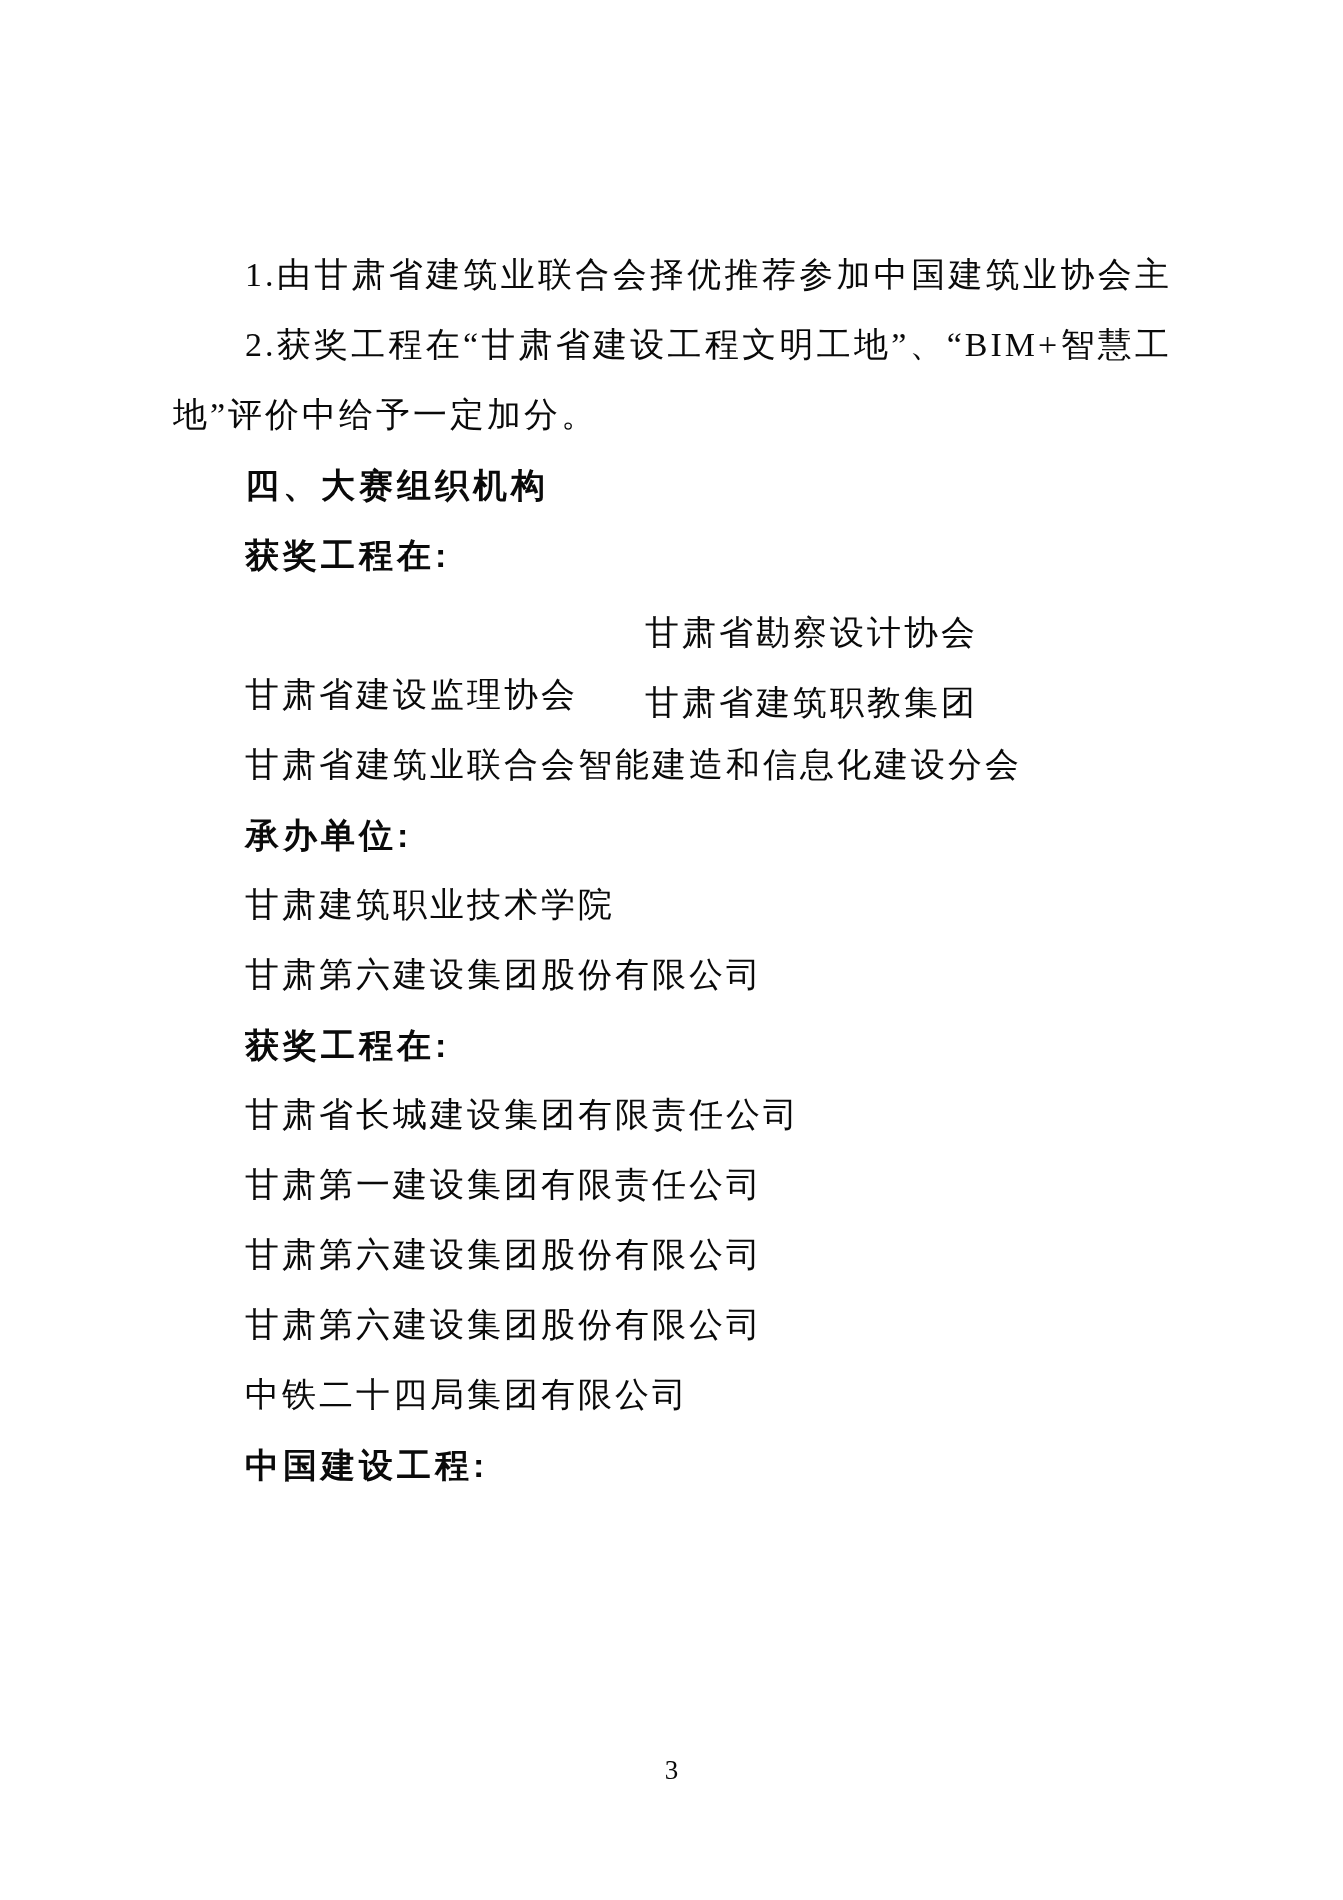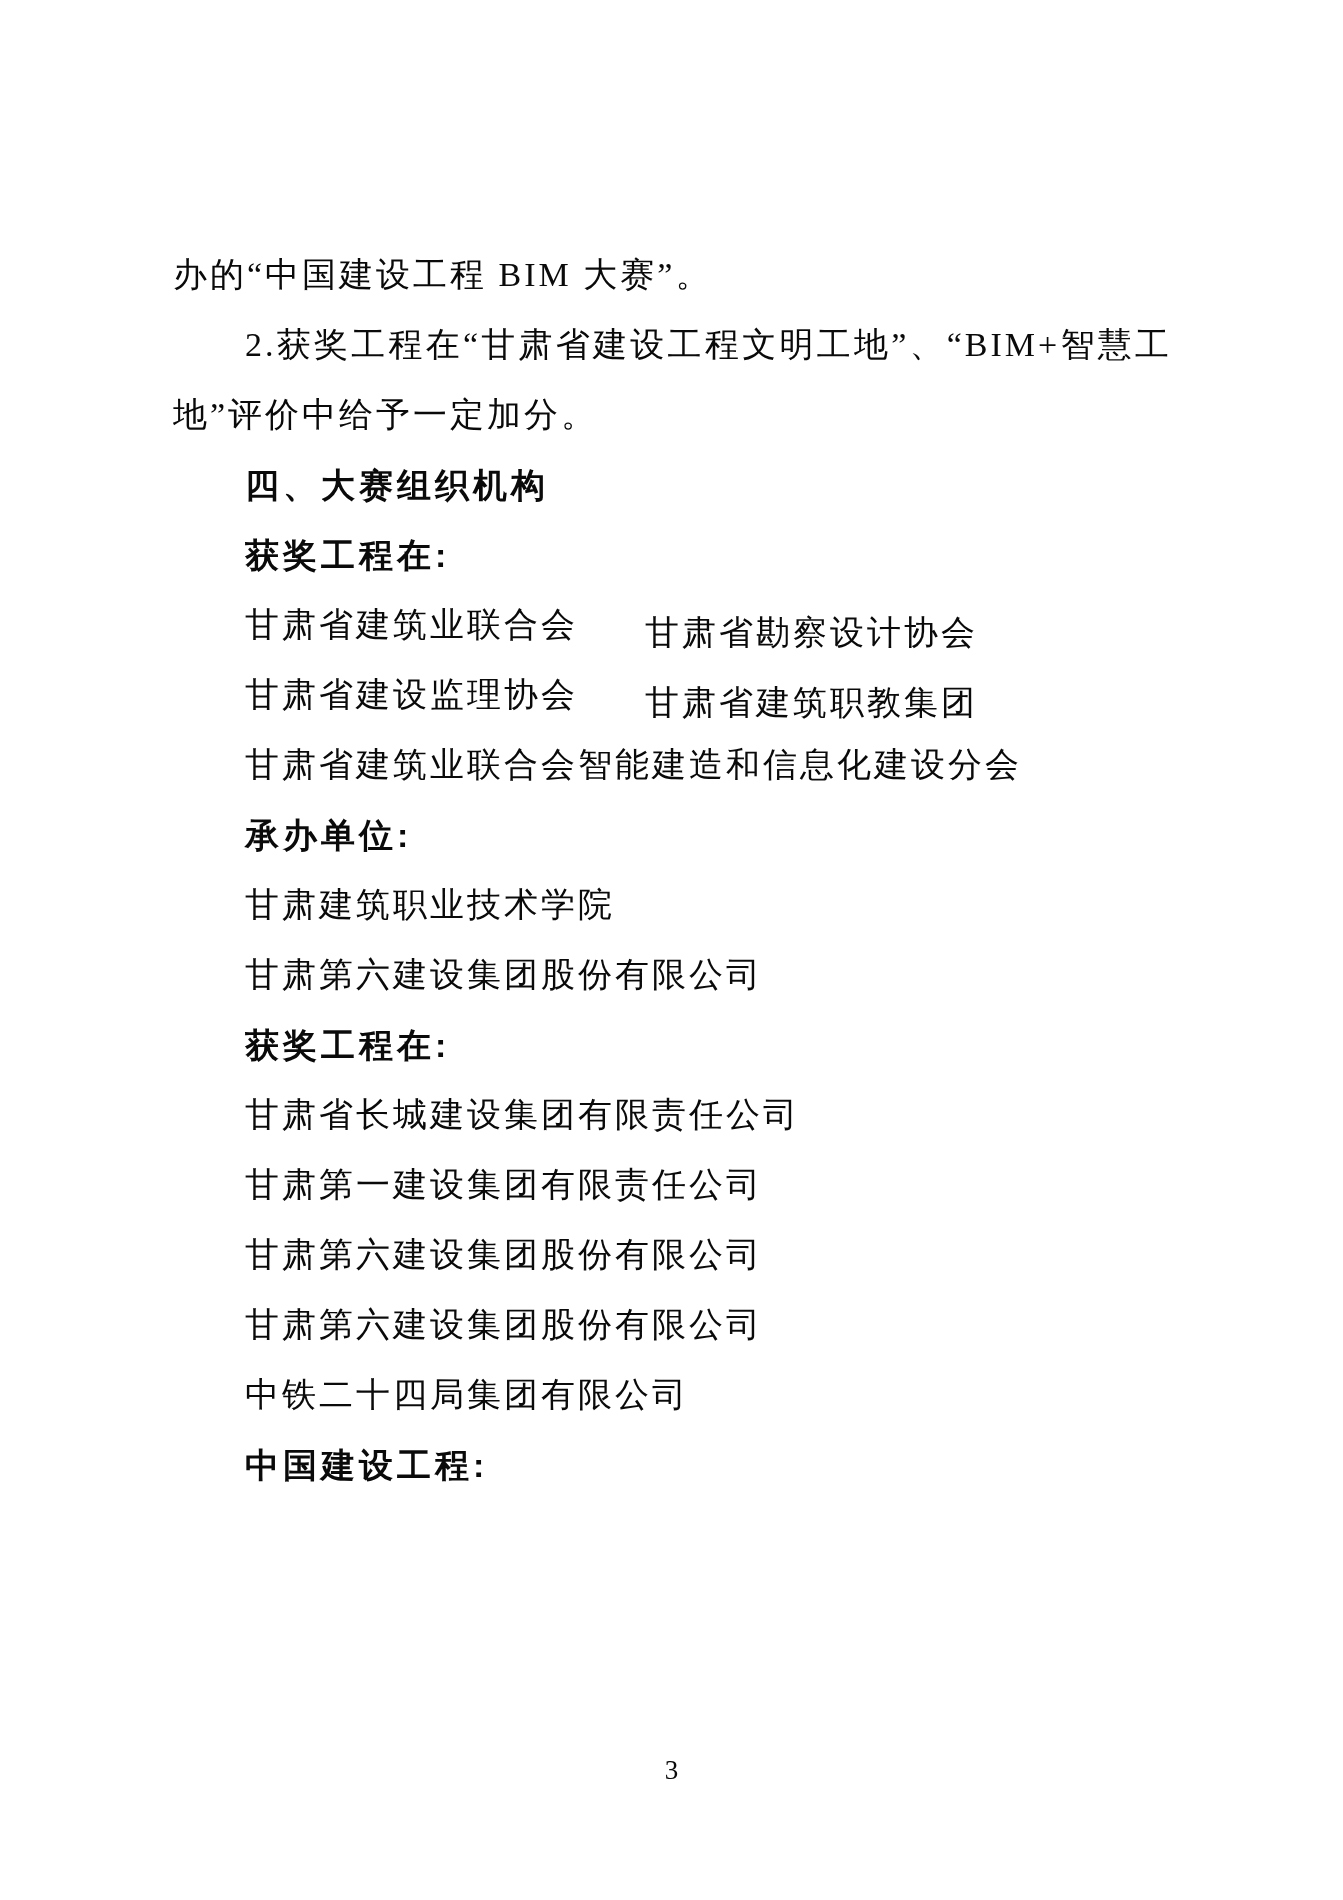--- a/index.html
+++ b/index.html
@@ -50,31 +50,30 @@
     line-height: 40px;
     color: #0a0a0a;
   }
 </style>
 </head>
 <body>
 
 <div class="page">
   <div class="content">
 
-    <div class="line">办的“中国建设工程 BIM 大赛”。</div>
+    <div class="line justify">1.由甘肃省建筑业联合会择优推荐参加中国建筑业协会主</div>
 
     <div class="line justify">2.获奖工程在“甘肃省建设工程文明工地”、“BIM+智慧工</div>
     <div class="line">地”评价中给予一定加分。</div>
 
     <div class="line indent heading">四、大赛组织机构</div>
 
     <div class="line indent heading">获奖工程在:</div>
 
     <div class="line indent">
-      <span>甘肃省建筑业联合会</span>
       <span class="col2">甘肃省勘察设计协会</span>
     </div>
     <div class="line indent">
       <span>甘肃省建设监理协会</span>
       <span class="col2">甘肃省建筑职教集团</span>
     </div>
 
     <div class="line indent">甘肃省建筑业联合会智能建造和信息化建设分会</div>
     <div class="line indent heading">承办单位:</div>
     <div class="line indent">甘肃建筑职业技术学院</div>

